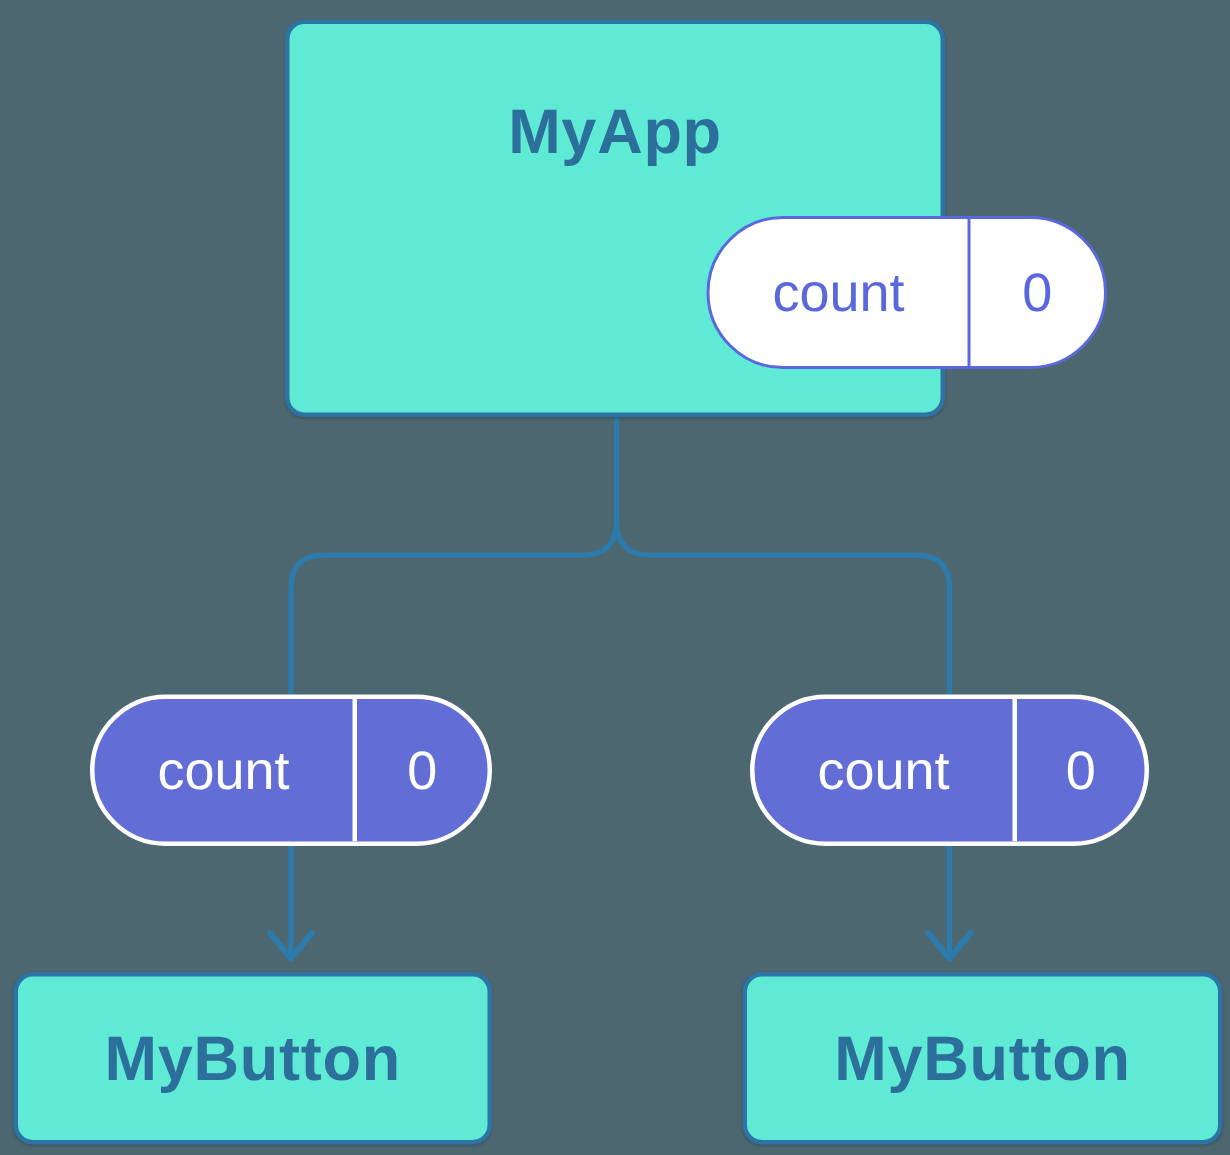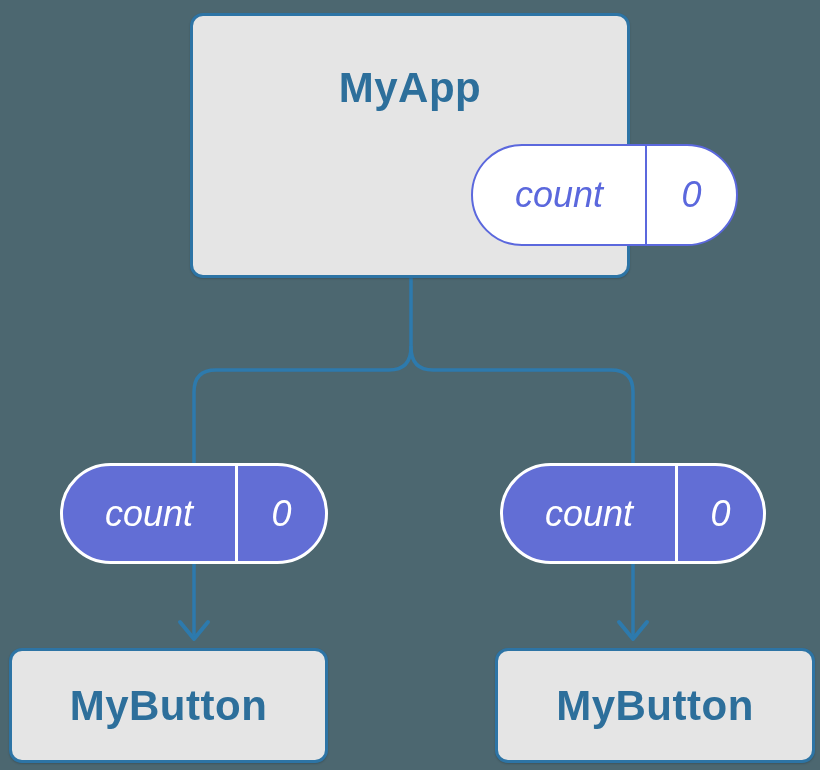--- a/index.html
+++ b/index.html
@@ -15,21 +15,21 @@
     overflow: hidden;
   }
   .connectors {
     position: absolute;
     left: 0; top: 0;
     width: 820px; height: 770px;
     pointer-events: none;
   }
   .node {
     position: absolute;
-    background: #e5e5e5;
+    background: #5eead4;
     border: 3px solid #2D74A5;
     border-radius: 13px;
     box-shadow: 0 1px 2px rgba(0,0,0,0.18);
     display: flex;
     align-items: center;
     justify-content: center;
     box-sizing: border-box;
   }
   .node-title {
     color: #2D6F9B;
@@ -55,21 +55,20 @@
     align-items: stretch;
     box-sizing: border-box;
     border-radius: 999px;
     overflow: hidden;
   }
   .pill-seg {
     display: flex;
     align-items: center;
     justify-content: center;
     font-size: 36px;
-    font-style: italic;
   }
   .pill-name { width: 172px; flex: none; }
   .pill-value { flex: 1; }
 
   .pill-outline {
     left: 278px; top: 128px;
     width: 267px; height: 102px;
     background: #FFFFFF;
     border: 2.5px solid #5B68DD;
     color: #5B68DD;

